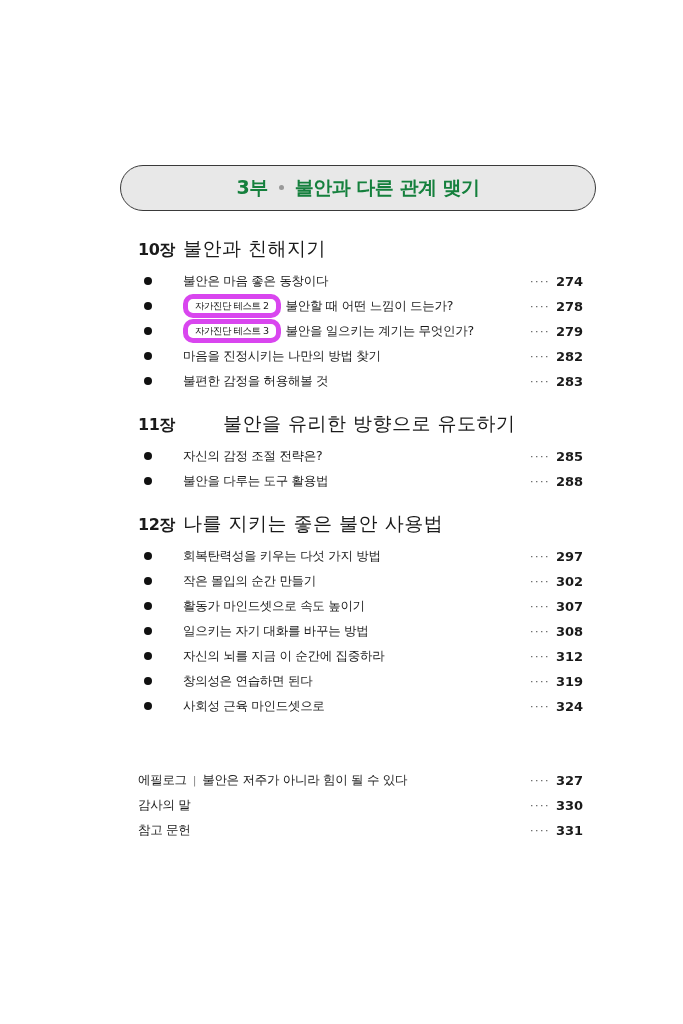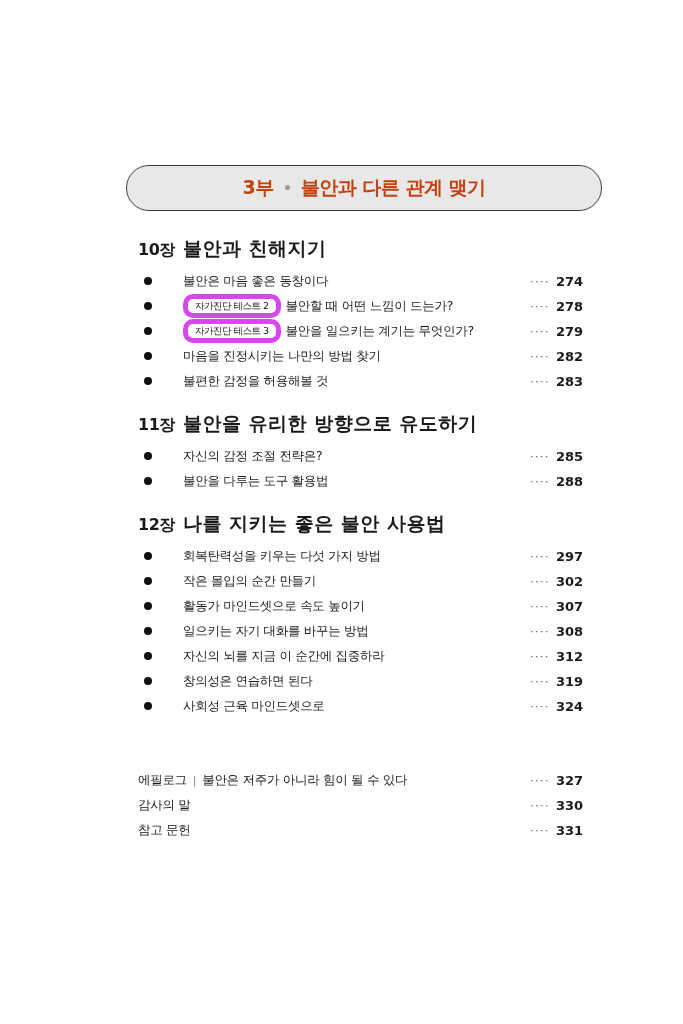--- a/index.html
+++ b/index.html
@@ -15,34 +15,34 @@
       color: #1a1a1a;
       overflow: hidden;
     }
     .page {
       position: absolute;
       left: 0; top: 0;
       width: 683px; height: 1024px;
     }
     .part-banner {
       position: absolute;
-      left: 126px;
+      left: 120px;
       top: 165px;
       width: 476px;
       height: 46px;
       box-sizing: border-box;
       border: 1.5px solid #3a3a3a;
       border-radius: 24px;
       background: #e8e8e8;
       display: flex;
       align-items: center;
       justify-content: center;
       font-size: 19px;
       font-weight: bold;
-      color: #c2410c;
+      color: #15803d;
       letter-spacing: -0.5px;
     }
     .part-banner .dot {
       display: inline-block;
       width: 5px; height: 5px;
       border-radius: 50%;
       background: #999;
       margin: 0 11px;
       position: relative;
       top: -1px;
@@ -58,21 +58,21 @@
     }
     .chapter .ch-num {
       font-weight: bold;
       font-size: 16px;
       letter-spacing: -0.5px;
       width: 45px;
       display: inline-block;
     }
     .chapter .ch-title {
       font-family: "DejaVu Sans", sans-serif;
-      font-weight: bold;
+      font-weight: normal;
       font-size: 19px;
       letter-spacing: 0.5px;
     }
     .entry {
       position: absolute;
       left: 138px;
       width: 442px;
       height: 20px;
       display: flex;
       align-items: center;
@@ -176,21 +176,21 @@
     <span class="page-num">282</span>
   </div>
 
   <div class="entry" style="top:371px;">
     <span class="bullet"></span>
     <span class="title">불편한 감정을 허용해볼 것</span>
     <span class="leader">····</span>
     <span class="page-num">283</span>
   </div>
 
-  <div class="chapter" style="top:411px;">
+  <div class="chapter" style="top:411px;gap:40px;">
     <span class="ch-num">11장</span>
     <span class="ch-title">불안을 유리한 방향으로 유도하기</span>
   </div>
 
   <div class="entry" style="top:446px;">
     <span class="bullet"></span>
     <span class="title">자신의 감정 조절 전략은?</span>
     <span class="leader">····</span>
     <span class="page-num">285</span>
   </div>

